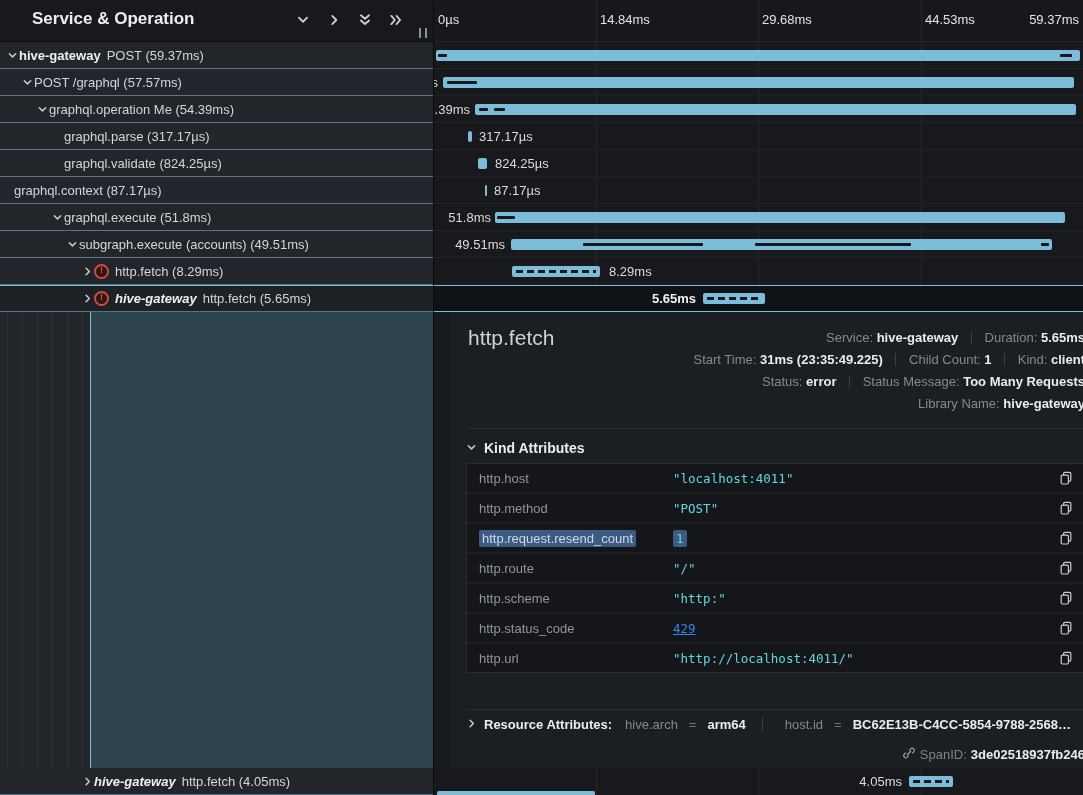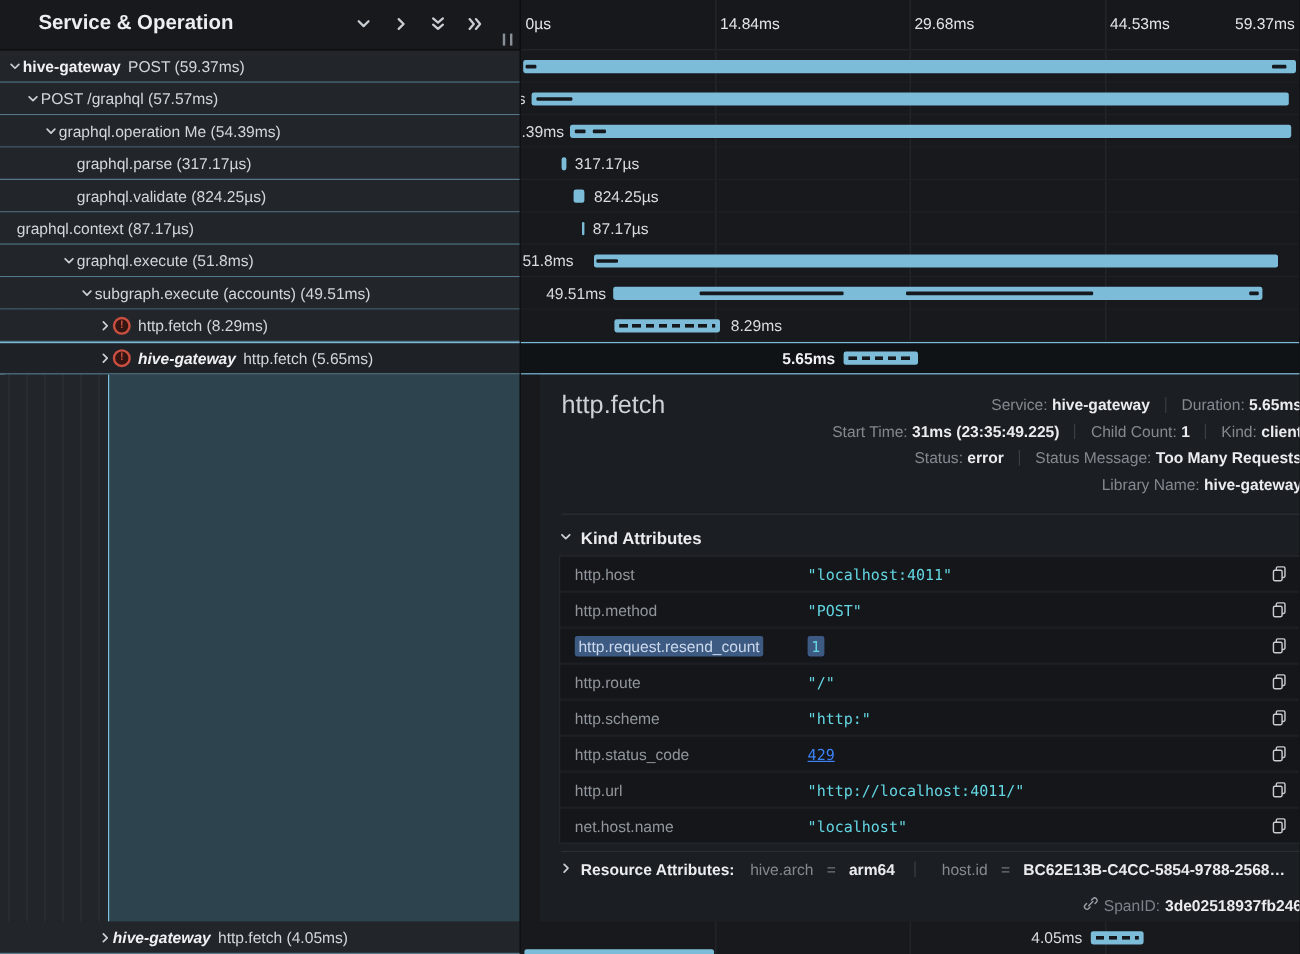--- a/index.html
+++ b/index.html
@@ -125,21 +125,21 @@
 
     <div class="bar" style="top:116px; left:44px; width:9px"></div>
     <div class="blabel" style="top:114px; left:61px">824.25µs</div>
 
     <div class="bar" style="top:143px; left:51px; width:2px"></div>
     <div class="blabel" style="top:141px; left:60px">87.17µs</div>
 
     <div class="bar" style="top:170px; left:61px; width:570px">
       <div class="dash" style="left:2px; width:18px"></div>
     </div>
-    <div class="blabel lft" style="top:168px; left:44px">51.8ms</div>
+    <div class="blabel lft" style="top:168px; left:57px">51.8ms</div>
 
     <div class="bar" style="top:197px; left:77px; width:541px">
       <div class="dash" style="left:72px; width:120px"></div>
       <div class="dash" style="left:244px; width:156px"></div>
       <div class="dash" style="left:530px; width:8px"></div>
     </div>
     <div class="blabel lft" style="top:195px; left:71px">49.51ms</div>
 
     <div class="bar" style="top:224px; left:78px; width:88px">
       <div class="dash-line"></div>
@@ -383,28 +383,20 @@
         <span class="akey">http.status_code</span>
         <span class="aval num">429</span>
         <span class="copy-btn"><svg width="16" height="16" viewBox="0 0 20 20">
               <rect x="7" y="3" width="9" height="11" rx="1.5" fill="none" stroke="#c8ccd2" stroke-width="1.5"></rect>
               <rect x="4" y="6.5" width="9" height="11" rx="1.5" fill="#14161a" stroke="#c8ccd2" stroke-width="1.5"></rect>
             </svg></span>
       </div>
       <div class="arow">
         <span class="akey">http.url</span>
         <span class="aval">"http://localhost:4011/"</span>
-        <span class="copy-btn"><svg width="16" height="16" viewBox="0 0 20 20">
-              <rect x="7" y="3" width="9" height="11" rx="1.5" fill="none" stroke="#c8ccd2" stroke-width="1.5"></rect>
-              <rect x="4" y="6.5" width="9" height="11" rx="1.5" fill="#14161a" stroke="#c8ccd2" stroke-width="1.5"></rect>
-            </svg></span>
-      </div>
-      <div class="arow">
-        <span class="akey">net.host.name</span>
-        <span class="aval">"localhost"</span>
         <span class="copy-btn"><svg width="16" height="16" viewBox="0 0 20 20">
               <rect x="7" y="3" width="9" height="11" rx="1.5" fill="none" stroke="#c8ccd2" stroke-width="1.5"></rect>
               <rect x="4" y="6.5" width="9" height="11" rx="1.5" fill="#14161a" stroke="#c8ccd2" stroke-width="1.5"></rect>
             </svg></span>
       </div>
     </div>
 
     <div class="p-hr2"></div>
 
     <div class="res-row">

